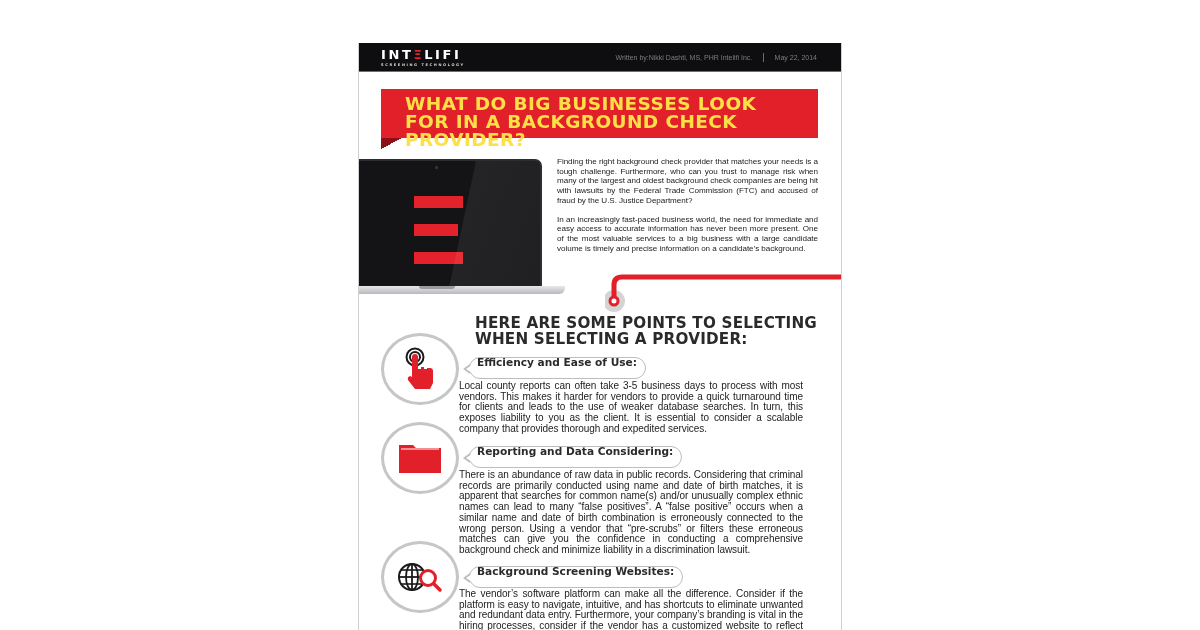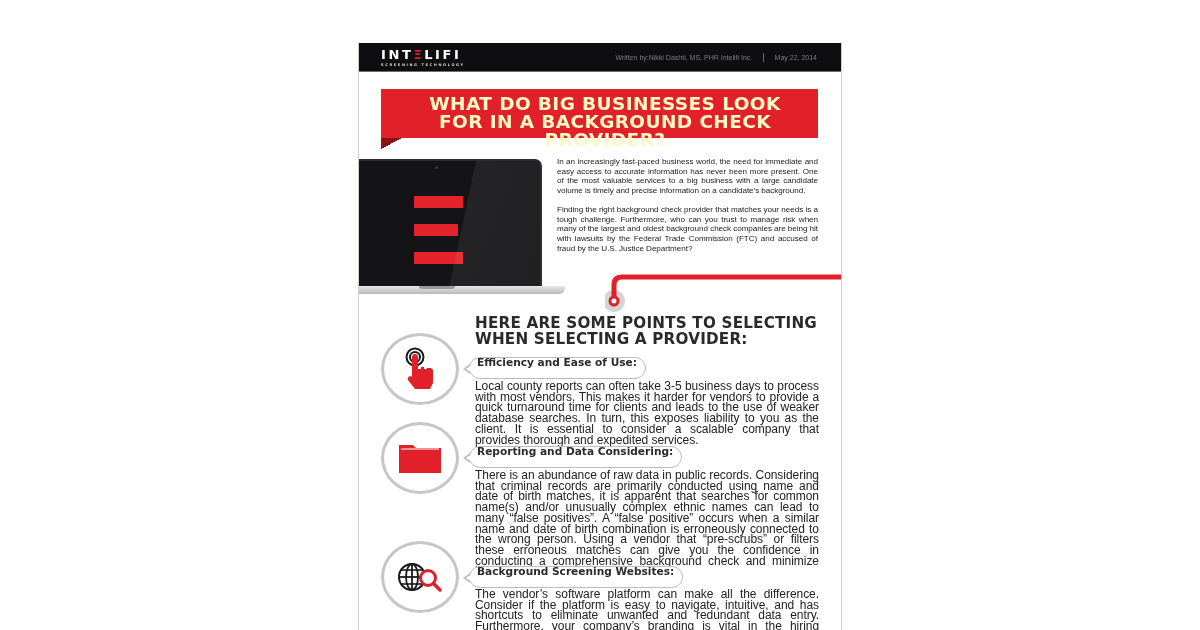--- a/index.html
+++ b/index.html
@@ -37,21 +37,21 @@
     position: absolute; left: 22px; top: 46px; width: 437px; height: 49px;
     background: #e1202a;
   }
   .banner-fold-l {
     position: absolute; left: 22px; top: 95px; width: 21px; height: 11px;
     background: linear-gradient(to bottom right, #8c1015 50%, transparent 50%);
   }
   .banner h1 {
     position: absolute; left: 24px; top: 6px; width: 400px;
     font-family: "DejaVu Sans", sans-serif; font-weight: bold; font-size: 18.5px; line-height: 18px;
-    color: #fef9c3; letter-spacing: 0.4px; text-align: center;
+    color: #fde047; letter-spacing: 0.4px;
   }
 
   
   .laptop { position: absolute; left: 0; top: 116px; width: 210px; height: 140px; }
   .laptop-screen {
     position: absolute; left: 0; top: 0; width: 183px; height: 129px;
     background: #141416; border-radius: 0 7px 0 0; border: 2px solid #2e2e32; border-left: none;
     overflow: hidden;
   }
   .laptop-glare {
@@ -101,22 +101,22 @@
   }
   .pill::before {
     content: ""; position: absolute; left: -7px; top: 6px; width: 0; height: 0;
     border-top: 5px solid transparent; border-bottom: 5px solid transparent; border-right: 7px solid #bdbdbd;
   }
   .pill::after {
     content: ""; position: absolute; left: -4.5px; top: 7px; width: 0; height: 0;
     border-top: 4px solid transparent; border-bottom: 4px solid transparent; border-right: 6px solid #ffffff;
   }
   .point-body {
-    position: absolute; left: 116px; width: 344px;
-    font-size: 12px; line-height: 10.7px; color: #222; text-align: justify; letter-spacing: -0.05px;
+    position: absolute; left: 100px; width: 344px;
+    font-size: 10px; line-height: 10.7px; color: #222; text-align: justify; letter-spacing: -0.05px;
   }
 </style>
 </head>
 <body>
 
 <div class="page">
 
   <div class="topbar">
     <div class="logo">
       <span class="logo-word"><span>INT</span><span class="accent">Ξ</span><span>LIFI</span></span>
@@ -140,22 +140,22 @@
       <div class="laptop-bar" style="left:55px; top:35px; width:49px;"></div>
       <div class="laptop-bar" style="left:55px; top:63px; width:44px;"></div>
       <div class="laptop-bar" style="left:55px; top:91px; width:49px;"></div>
       <div class="laptop-glare"></div>
     </div>
     <div class="laptop-base"></div>
     <div class="laptop-notch"></div>
   </div>
 
   <div class="intro">
+    <p>Finding the right background check provider that matches your needs is a tough challenge. Furthermore, who can you trust to manage risk when many of the largest and oldest background check companies are being hit with lawsuits by the Federal Trade Commission (FTC) and accused of fraud by the U.S. Justice Department?</p>
     <p>In an increasingly fast-paced business world, the need for immediate and easy access to accurate information has never been more present. One of the most valuable services to a big business with a large candidate volume is timely and precise information on a candidate’s background.</p>
-    <p>Finding the right background check provider that matches your needs is a tough challenge. Furthermore, who can you trust to manage risk when many of the largest and oldest background check companies are being hit with lawsuits by the Federal Trade Commission (FTC) and accused of fraud by the U.S. Justice Department?</p>
   </div>
 
   <svg class="connector" viewBox="0 0 240 40" width="240" height="40">
     <circle cx="9" cy="28" r="11" fill="#d4d4d4"></circle>
     <path d="M9 28 V12 Q9 4 17 4 H240" fill="none" stroke="#e1202a" stroke-width="5"></path>
     <circle cx="9" cy="28" r="4" fill="#ffffff" stroke="#e1202a" stroke-width="3"></circle>
   </svg>
 
   <div class="section-head">HERE ARE SOME POINTS TO SELECTING WHEN SELECTING A PROVIDER:</div>
 

